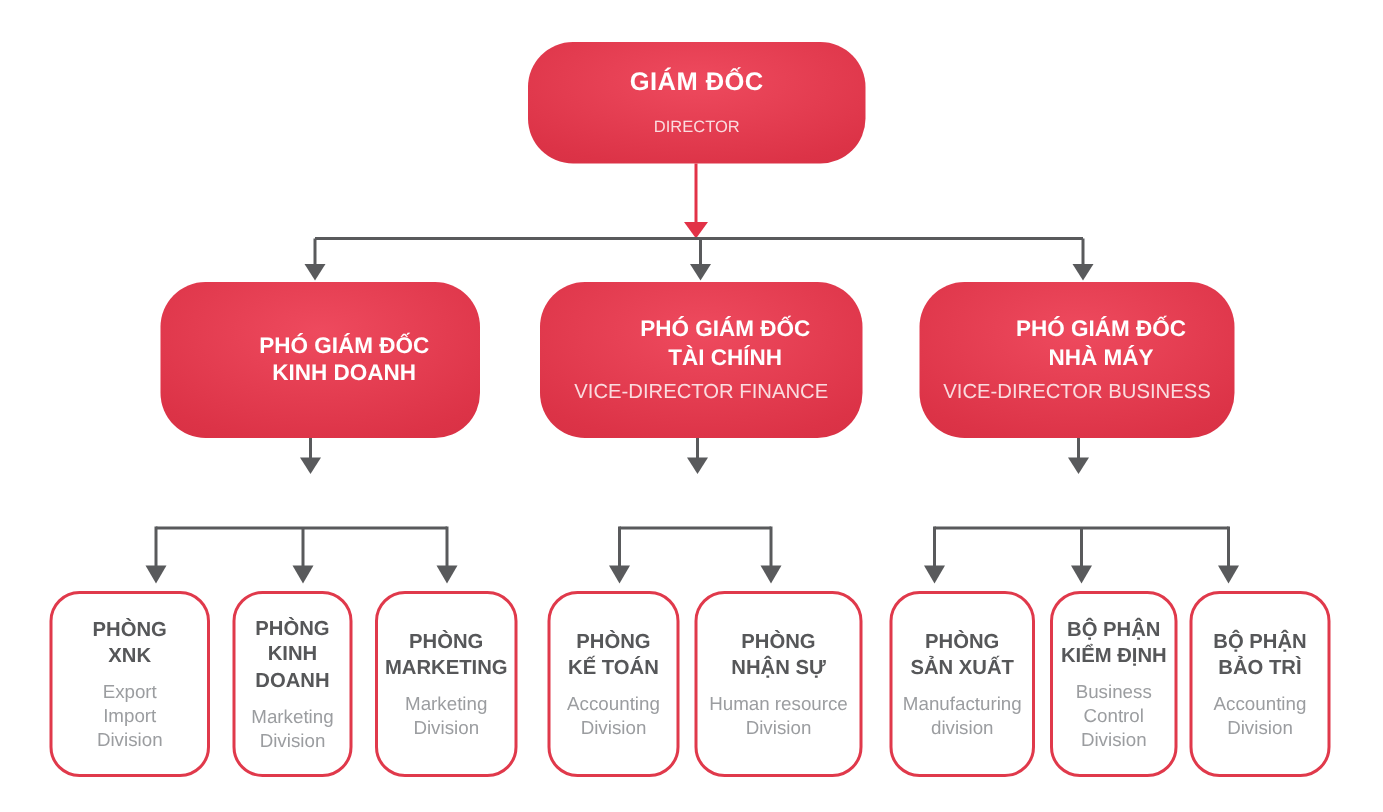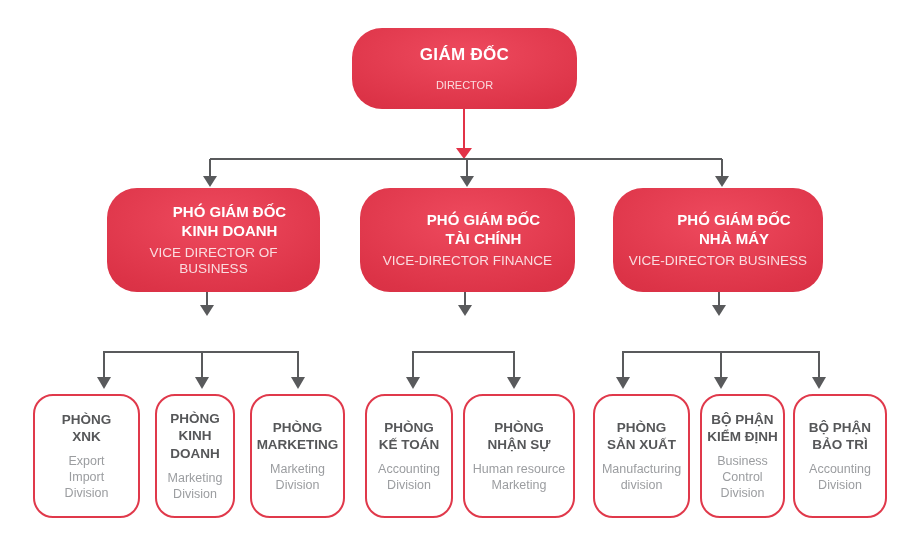--- a/index.html
+++ b/index.html
@@ -92,21 +92,20 @@
   </svg>
 
   <div class="node red-node" id="director" style="left:352px;top:28px;width:225px;height:81px;">
     <div class="t">GIÁM ĐỐC</div>
     <div class="s">DIRECTOR</div>
   </div>
 
   <div class="node red-node vp" style="left:107px;top:188px;width:213px;height:104px;">
     <div class="t">PHÓ GIÁM ĐỐC
 KINH DOANH</div>
-    <div class="s">VICE DIRECTOR OF BUSINESS</div>
   </div>
   <div class="node red-node vp" style="left:360px;top:188px;width:215px;height:104px;">
     <div class="t">PHÓ GIÁM ĐỐC
 TÀI CHÍNH</div>
     <div class="s">VICE-DIRECTOR FINANCE</div>
   </div>
   <div class="node red-node vp" style="left:613px;top:188px;width:210px;height:104px;">
     <div class="t">PHÓ GIÁM ĐỐC
 NHÀ MÁY</div>
     <div class="s">VICE-DIRECTOR BUSINESS</div>
@@ -135,21 +134,21 @@
   <div class="node dept" style="left:365px;top:394px;width:88px;height:124px;">
     <div class="t">PHÒNG
 KẾ TOÁN</div>
     <div class="s">Accounting
 Division</div>
   </div>
   <div class="node dept" style="left:463px;top:394px;width:112px;height:124px;">
     <div class="t">PHÒNG
 NHẬN SỰ</div>
     <div class="s">Human resource
-Marketing</div>
+Division</div>
   </div>
   <div class="node dept" style="left:593px;top:394px;width:97px;height:124px;">
     <div class="t">PHÒNG
 SẢN XUẤT</div>
     <div class="s">Manufacturing
 division</div>
   </div>
   <div class="node dept" style="left:700px;top:394px;width:85px;height:124px;">
     <div class="t">BỘ PHẬN
 KIỂM ĐỊNH</div>

